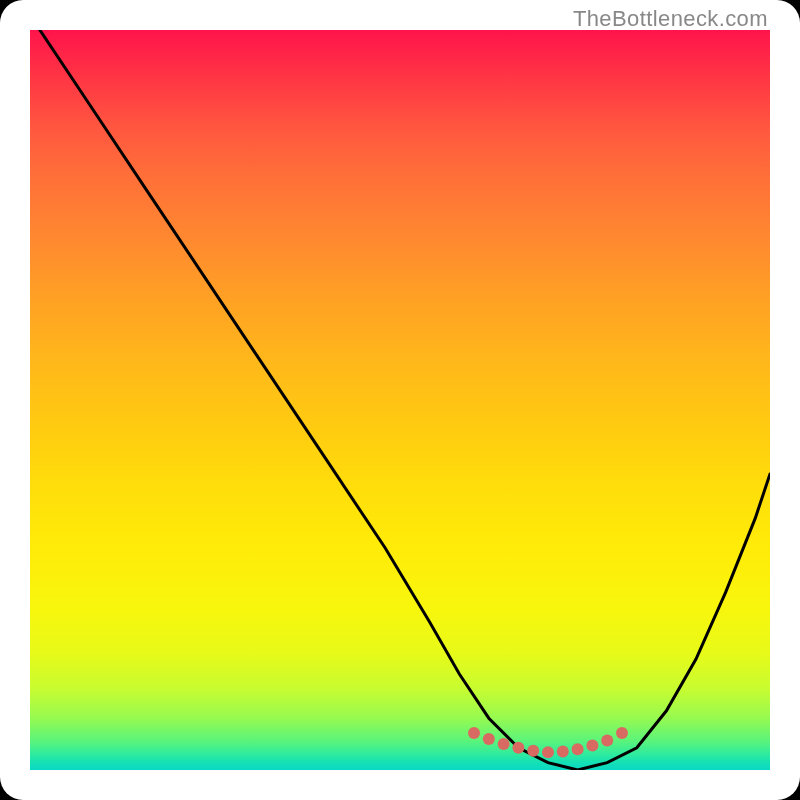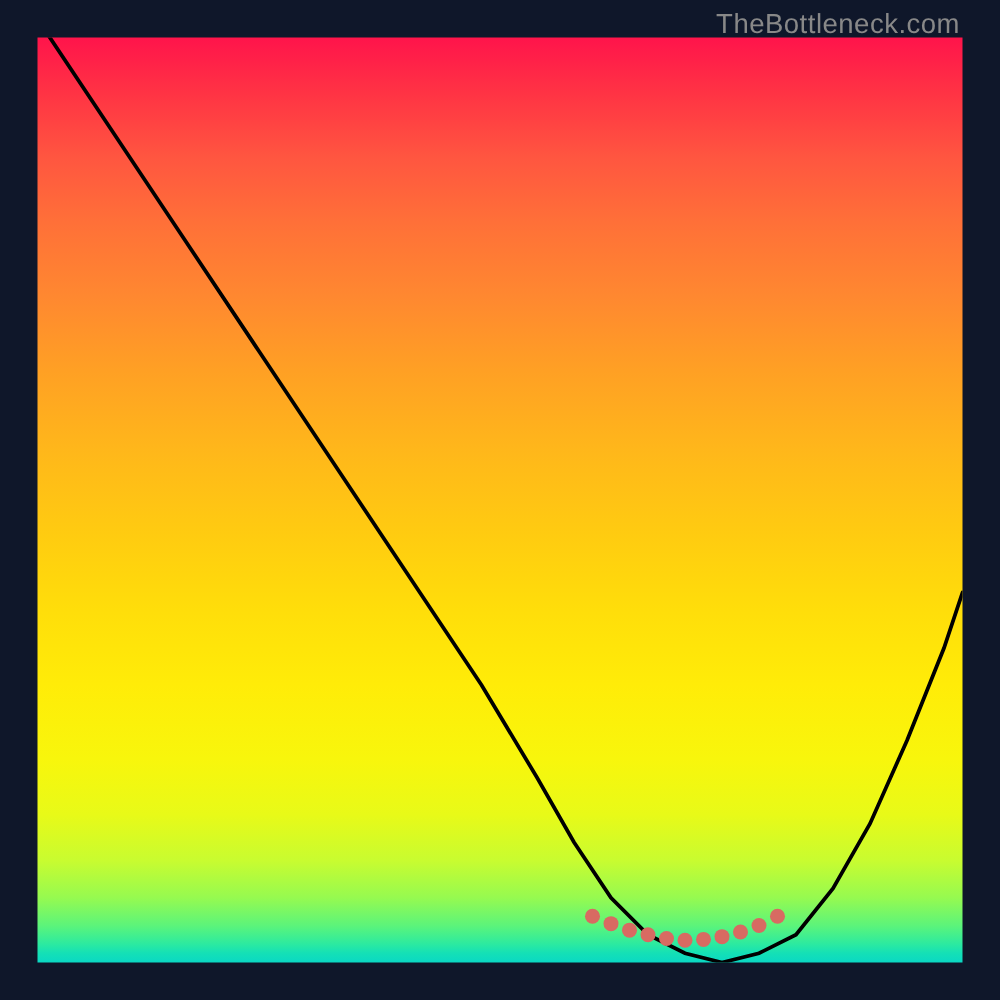--- a/index.html
+++ b/index.html
@@ -8,21 +8,22 @@
     background: #000;
     width: 800px;
     height: 800px;
     overflow: hidden;
     font-family: Arial, Helvetica, sans-serif;
   }
   .chart-container {
     position: relative;
     width: 800px;
     height: 800px;
-    background: #0f172a;
+    background: #ffffff;
+    border-radius: 23px;
   }
   .plot-area {
     position: absolute;
     left: 30px;
     top: 30px;
     width: 740px;
     height: 740px;
     background: linear-gradient(to bottom,
       #ff144b 0%,
       #ff3344 6%,

